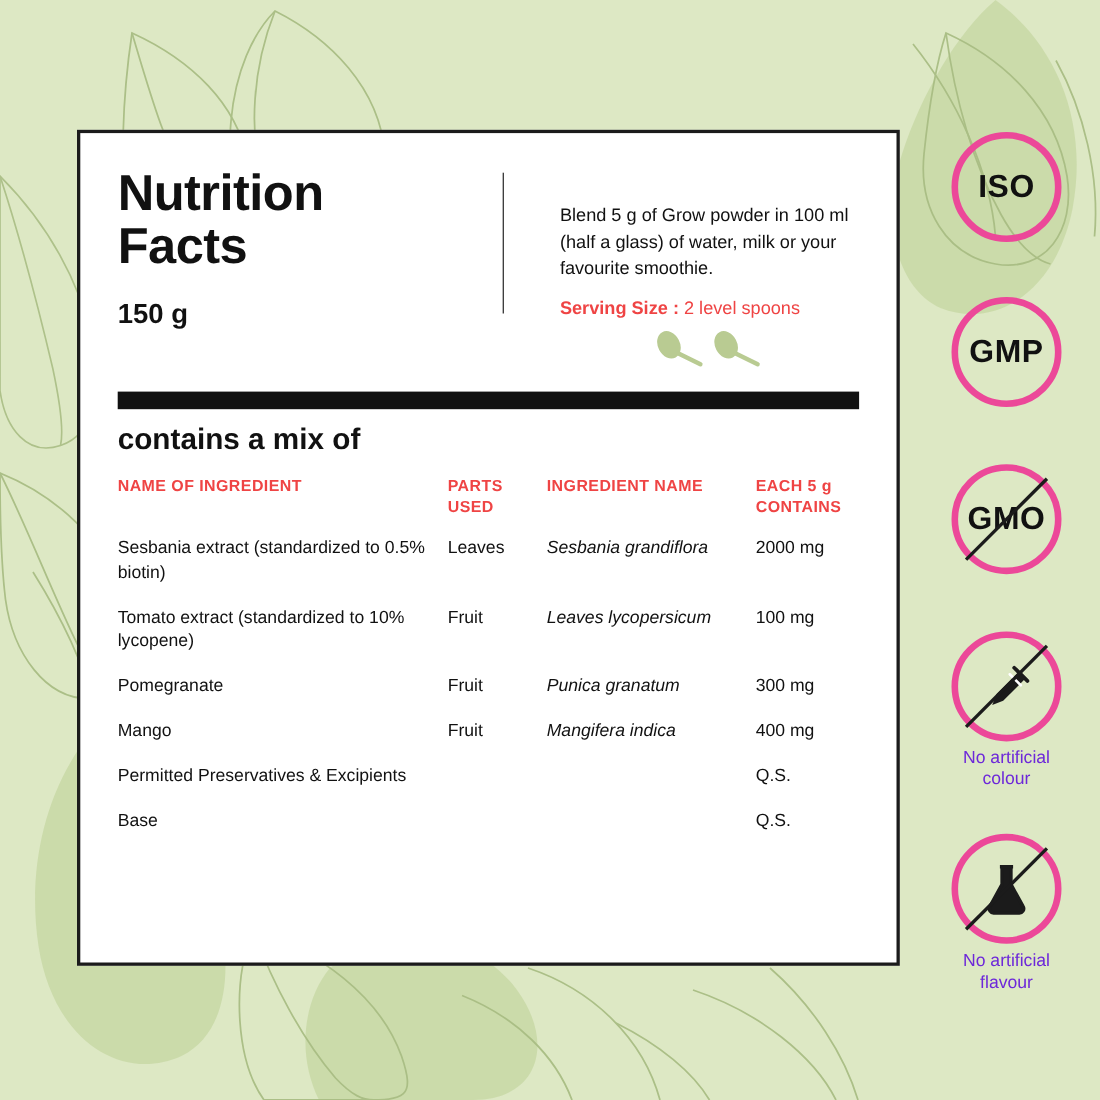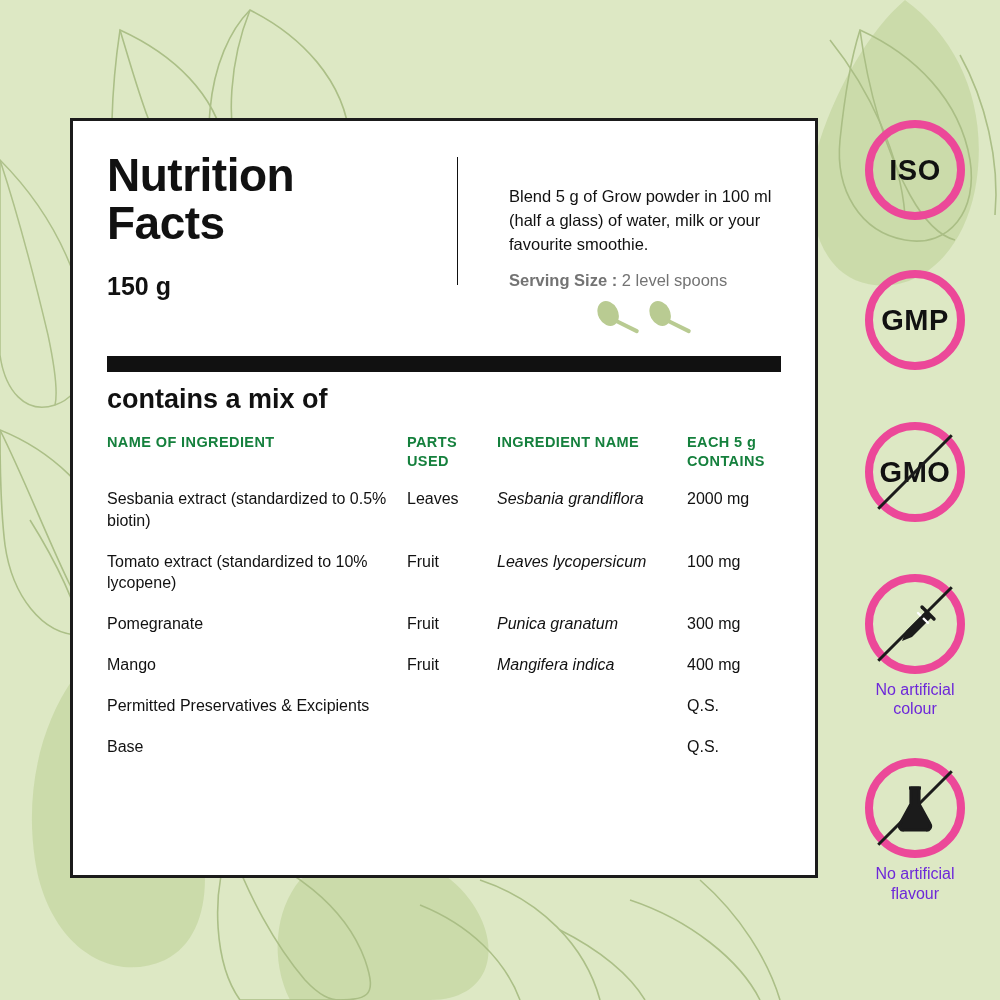--- a/index.html
+++ b/index.html
@@ -80,21 +80,21 @@
     margin-left: 29px;
   }
   .blend-text {
     font-size: 16.5px;
     color: #111;
     line-height: 1.45;
   }
   .serving-line {
     margin-top: 14px;
     font-size: 16.5px;
-    color: #737373;
+    color: #ef4444;
   }
   .serving-line .bold {
     font-weight: bold;
   }
   .spoons {
     margin-top: 6px;
     display: flex;
     justify-content: center;
     gap: 6px;
   }
@@ -118,21 +118,21 @@
     width: 100%;
     border-collapse: collapse;
     margin-top: 18px;
     table-layout: fixed;
   }
   table.ing-table th {
     text-align: left;
     vertical-align: top;
     font-size: 14.5px;
     font-weight: bold;
-    color: #15803d;
+    color: #ef4444;
     letter-spacing: 0.4px;
     padding: 0 0 8px 0;
     line-height: 1.3;
   }
   table.ing-table td {
     vertical-align: top;
     font-size: 16px;
     color: #111;
     padding: 10px 6px 10px 0;
     line-height: 1.32;
@@ -155,21 +155,21 @@
   }
   .badge {
     position: relative;
     width: 104px;
     margin: 0 auto;
     text-align: center;
   }
   .badge-circle {
     width: 100px;
     height: 100px;
-    border: 8px solid #ec4899;
+    border: 6px solid #ec4899;
     border-radius: 50%;
     box-sizing: border-box;
     margin: 0 auto;
     display: flex;
     align-items: center;
     justify-content: center;
     position: relative;
     background: transparent;
   }
   .badge-text {

